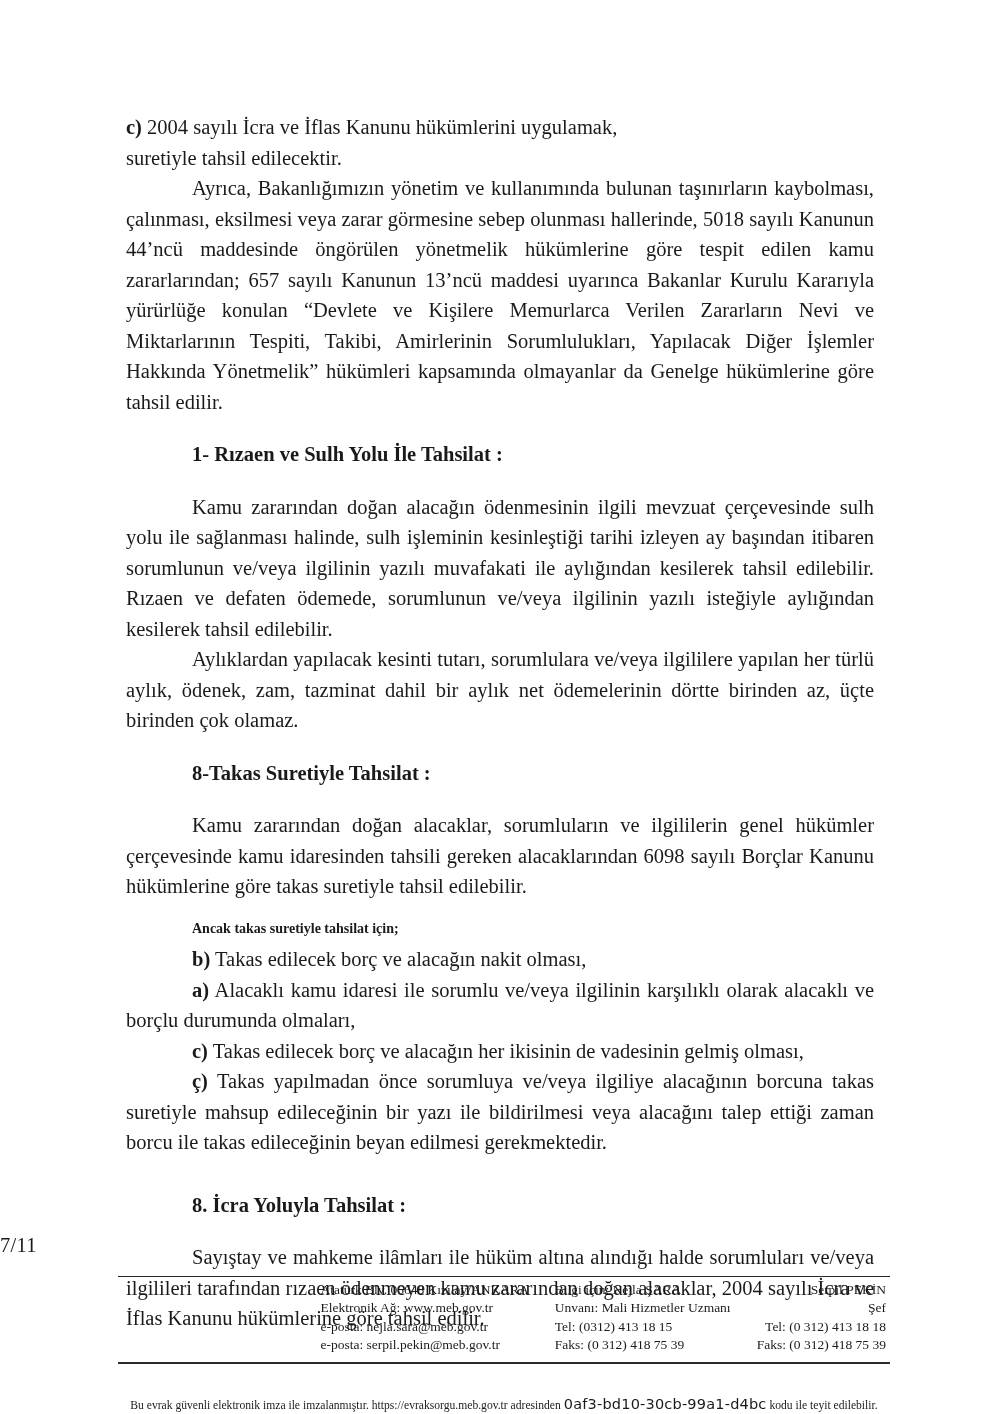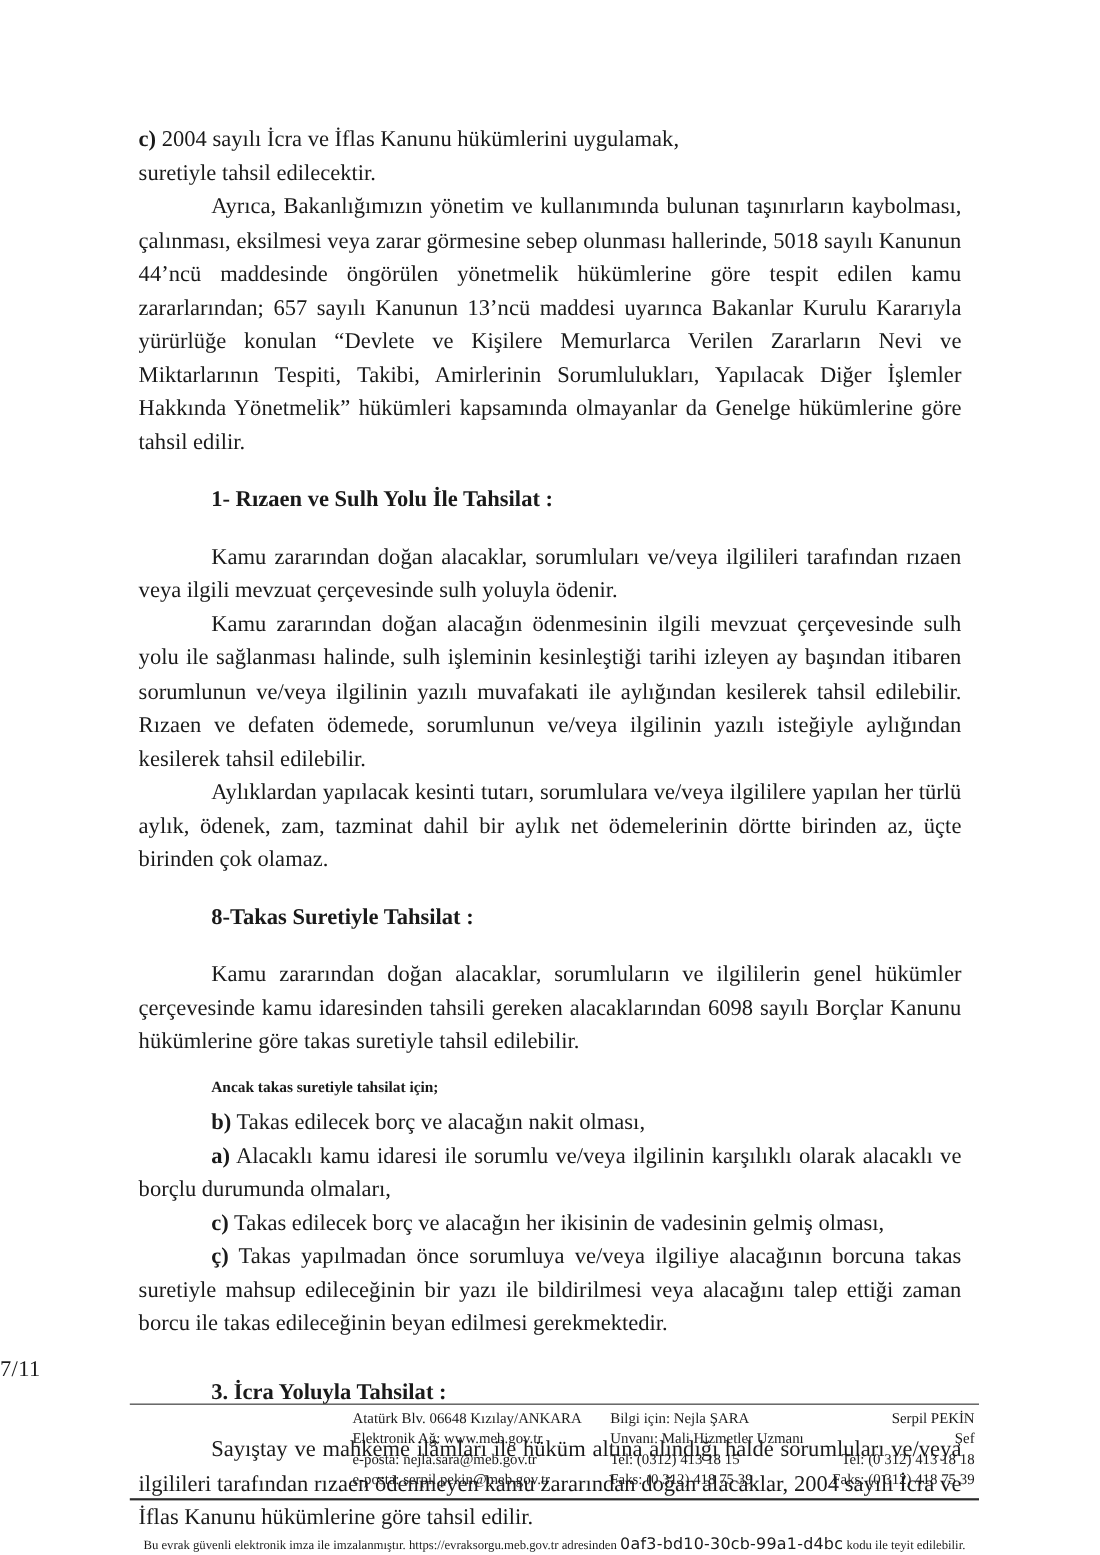--- a/index.html
+++ b/index.html
@@ -141,21 +141,20 @@
     <div class="para noindent">suretiyle tahsil edilecektir.</div>
 
     <div class="para indent">Ayrıca, Bakanlığımızın yönetim ve kullanımında bulunan taşınırların kaybolması, çalınması, eksilmesi veya zarar görmesine sebep olunması hallerinde, 5018 sayılı Kanunun 44’ncü maddesinde öngörülen yönetmelik hükümlerine göre tespit edilen kamu zararlarından; 657 sayılı Kanunun 13’ncü maddesi uyarınca Bakanlar Kurulu Kararıyla yürürlüğe konulan “Devlete ve Kişilere Memurlarca Verilen Zararların Nevi ve Miktarlarının Tespiti, Takibi, Amirlerinin Sorumlulukları, Yapılacak Diğer İşlemler Hakkında Yönetmelik” hükümleri kapsamında olmayanlar da Genelge hükümlerine göre tahsil edilir.</div>
 
     <div class="gap-md"></div>
 
     <div class="heading">1- Rızaen ve Sulh Yolu İle Tahsilat :</div>
 
     <div class="gap-md"></div>
 
-    <div class="para indent">Kamu zararından doğan alacaklar, sorumluları ve/veya ilgilileri tarafından rızaen veya ilgili mevzuat çerçevesinde sulh yoluyla ödenir.</div>
 
     <div class="para indent">Kamu zararından doğan alacağın ödenmesinin ilgili mevzuat çerçevesinde sulh yolu ile sağlanması halinde, sulh işleminin kesinleştiği tarihi izleyen ay başından itibaren sorumlunun ve/veya ilgilinin yazılı muvafakati ile aylığından kesilerek tahsil edilebilir. Rızaen ve defaten ödemede, sorumlunun ve/veya ilgilinin yazılı isteğiyle aylığından kesilerek tahsil edilebilir.</div>
 
     <div class="para indent">Aylıklardan yapılacak kesinti tutarı, sorumlulara ve/veya ilgililere yapılan her türlü aylık, ödenek, zam, tazminat dahil bir aylık net ödemelerinin dörtte birinden az, üçte birinden çok olamaz.</div>
 
     <div class="gap-md"></div>
 
     <div class="heading">8-Takas Suretiyle Tahsilat :</div>
 
     <div class="gap-md"></div>
@@ -177,21 +176,21 @@
     <div class="list-line flush">
       <span class="lead">c)</span><span> Takas edilecek borç ve alacağın her ikisinin de vadesinin gelmiş olması,</span>
     </div>
 
     <div class="list-line">
       <span class="lead">ç)</span><span> Takas yapılmadan önce sorumluya ve/veya ilgiliye alacağının borcuna takas suretiyle mahsup edileceğinin bir yazı ile bildirilmesi veya alacağını talep ettiği zaman borcu ile takas edileceğinin beyan edilmesi gerekmektedir.</span>
     </div>
 
     <div class="gap-lg"></div>
 
-    <div class="heading">3. İcra Yoluyla Tahsilat :</div>
+    <div class="heading">8. İcra Yoluyla Tahsilat :</div>
 
     <div class="gap-md"></div>
 
     <div class="para indent">Sayıştay ve mahkeme ilâmları ile hüküm altına alındığı halde sorumluları ve/veya ilgilileri tarafından rızaen ödenmeyen kamu zararından doğan alacaklar, 2004 sayılı İcra ve İflas Kanunu hükümlerine göre tahsil edilir.</div>
 
   </div>
 
   <div class="page-number">7/11</div>
 
   <div class="footer-rule top"></div>

